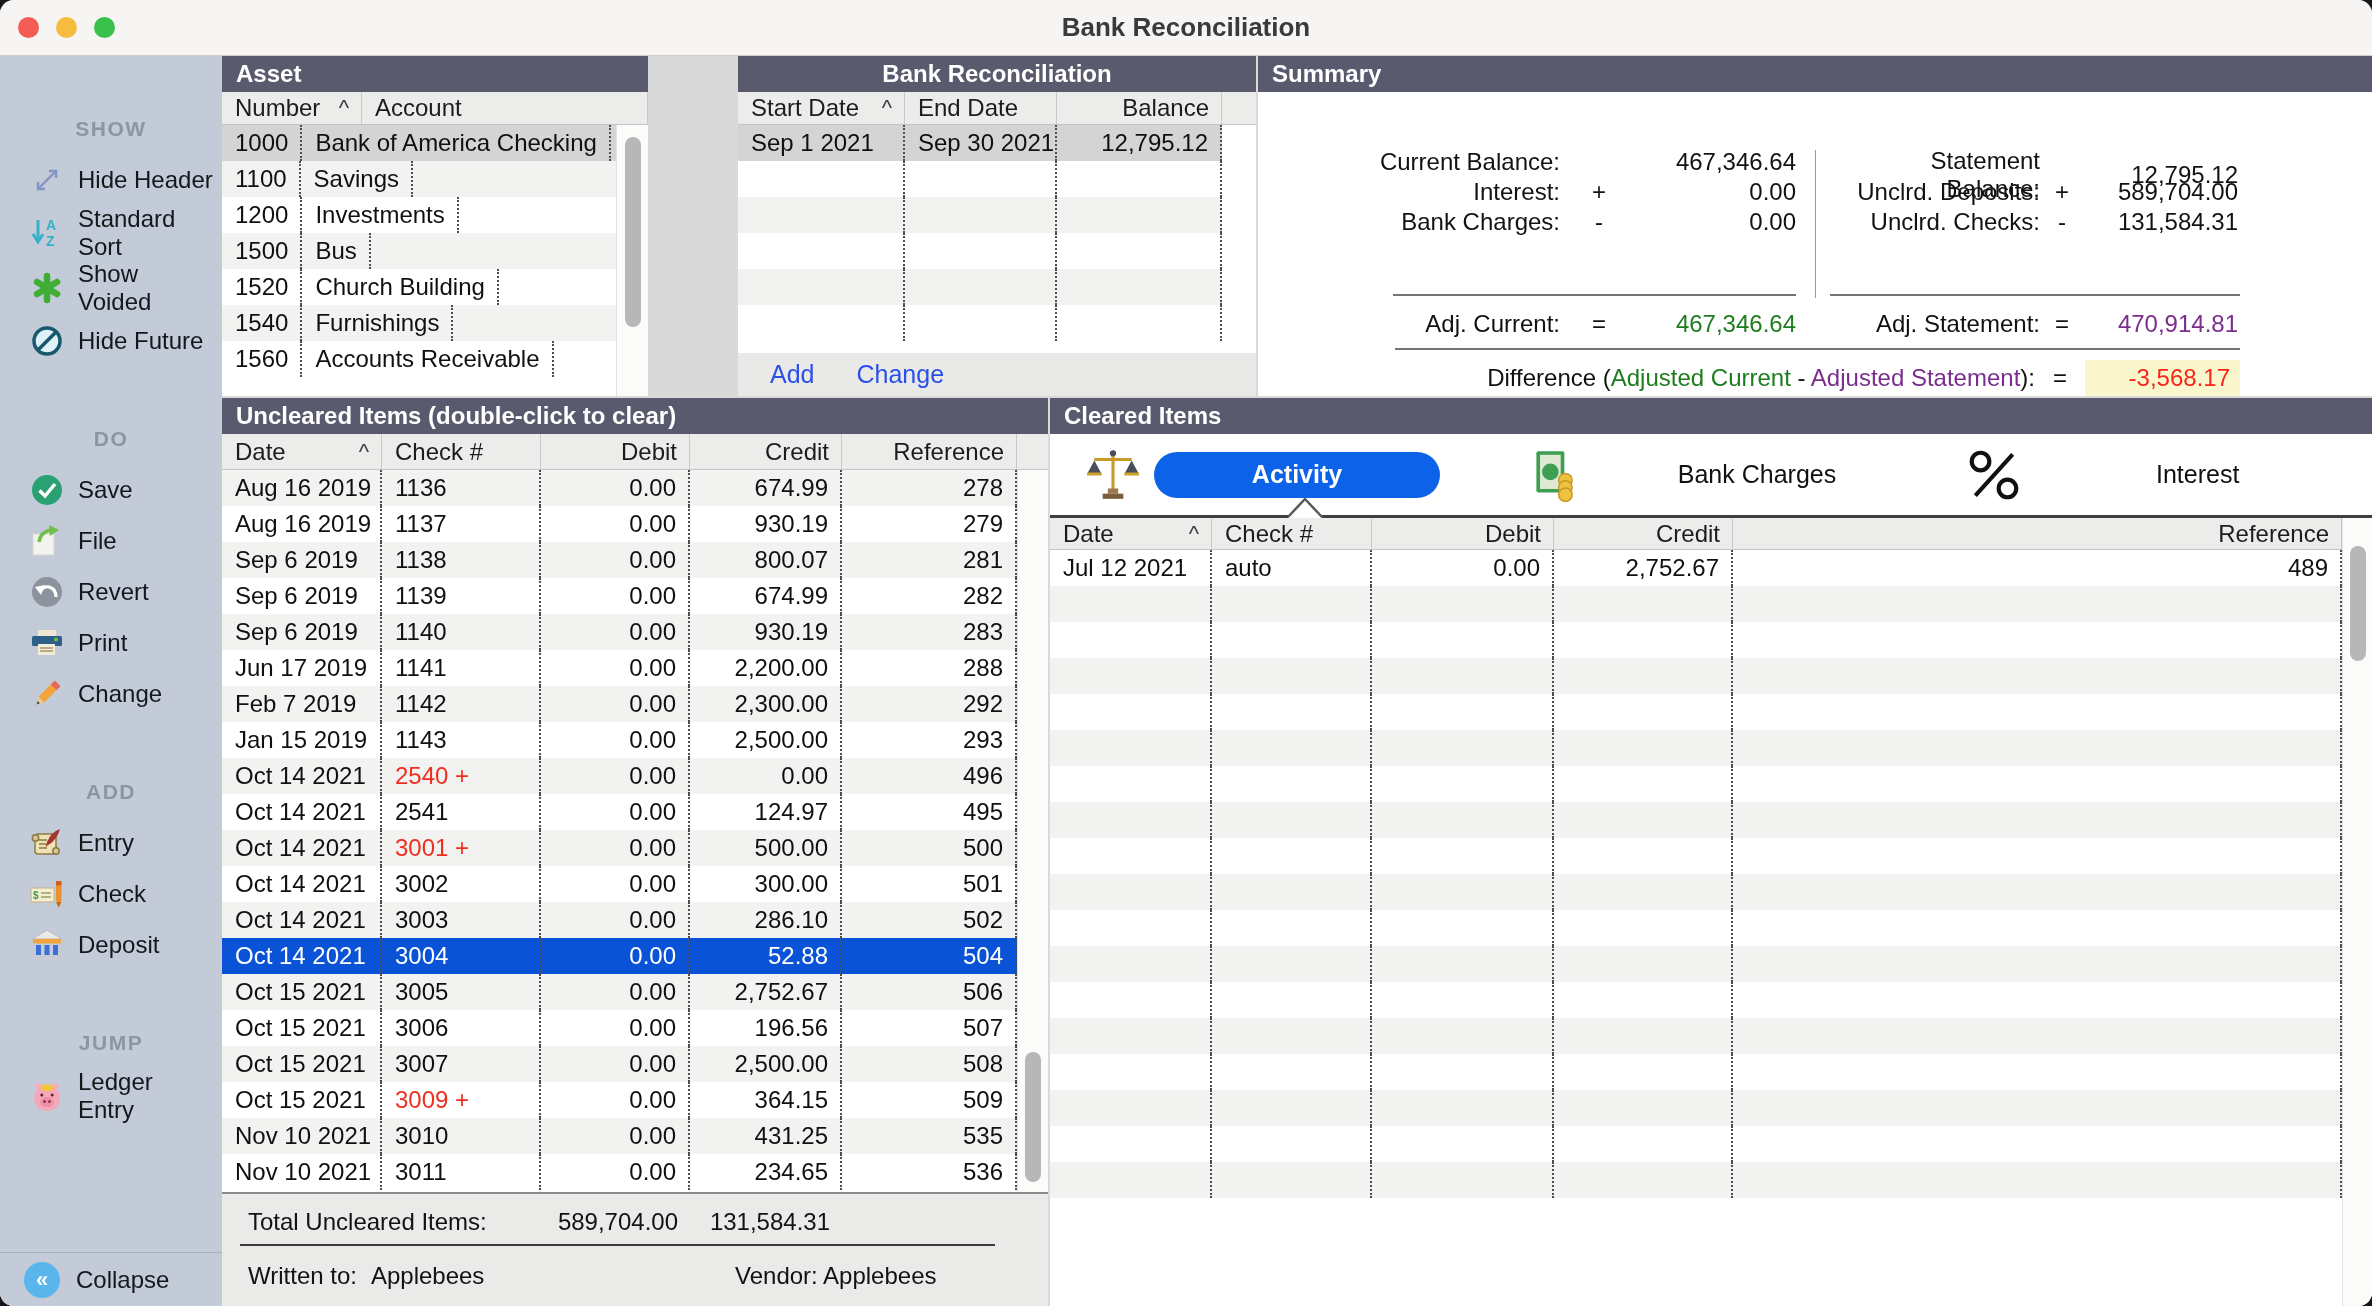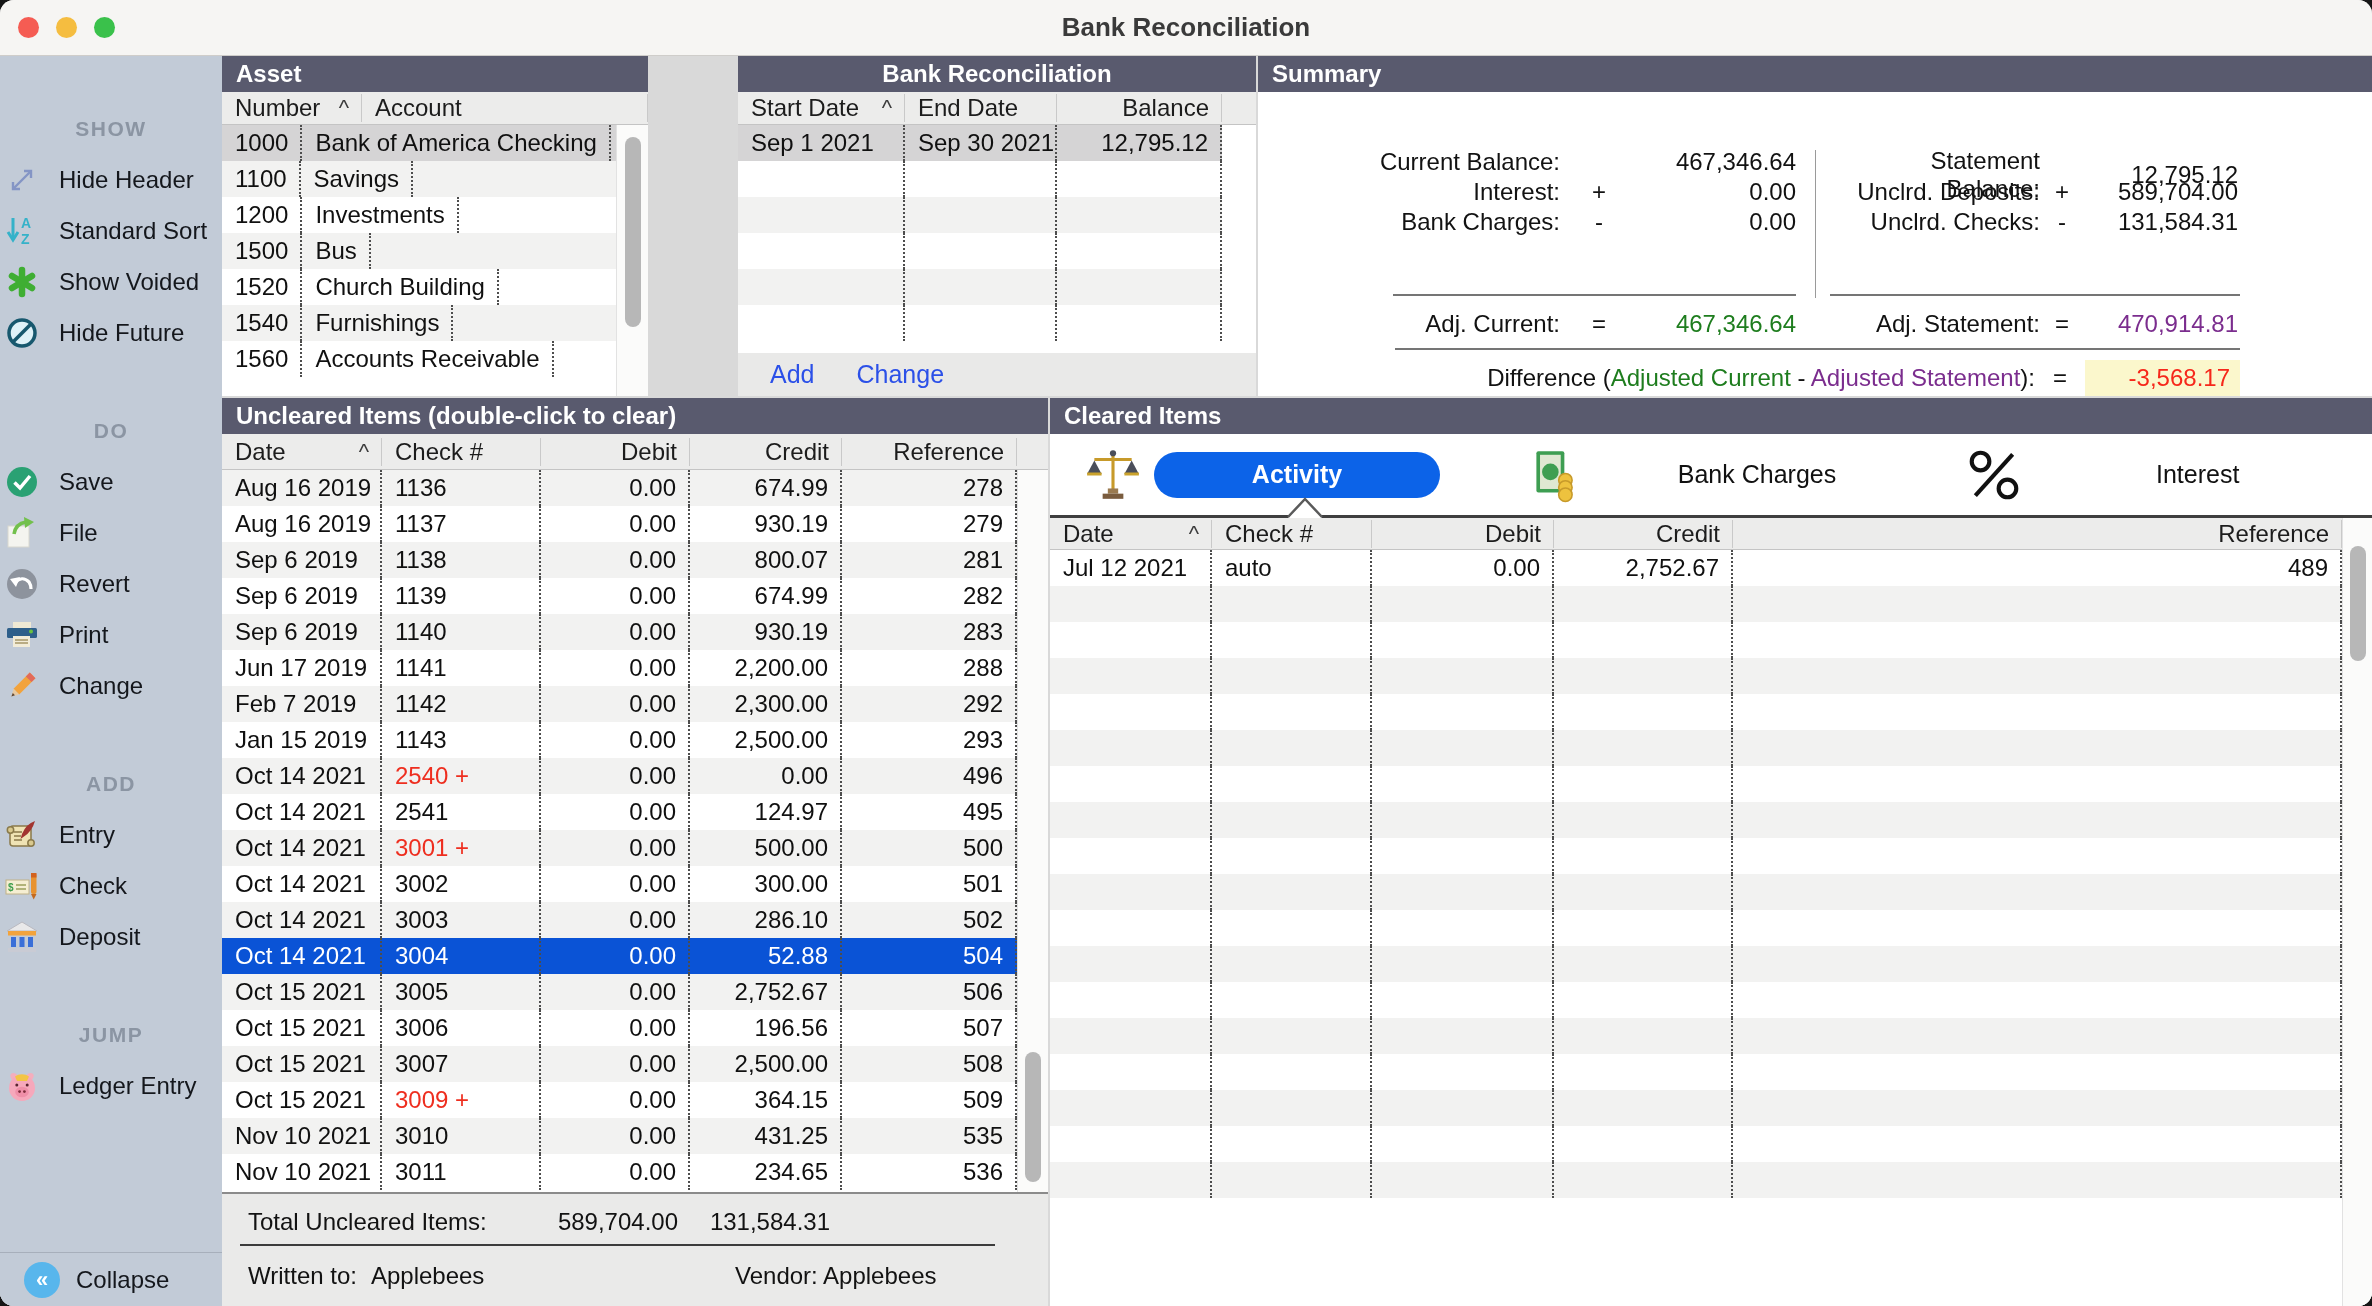--- a/index.html
+++ b/index.html
@@ -11,38 +11,38 @@
   .light{width:21px;height:21px;border-radius:50%;}
   .light.red{background:#f55c53;}
   .light.yellow{background:#f5bd40;}
   .light.green{background:#3ac14b;}
   #win-title{position:absolute;left:0;right:0;top:0;height:55px;line-height:55px;text-align:center;font-size:26px;font-weight:bold;color:#3a3a3a;}
   
   #main{position:absolute;left:0;top:56px;right:0;bottom:0;background:#d9d9d9;}
   
   #sidebar{position:absolute;left:0;top:0;width:222px;bottom:0;background:#c2cbd7;overflow:hidden;}
   .sb-label{height:50px;line-height:50px;text-align:center;color:#8b95a3;font-weight:bold;font-size:21px;letter-spacing:1.5px;margin-top:48px;}
-  .sb-item{display:flex;align-items:center;min-height:51px;padding:0 8px 0 3px;gap:18px;cursor:default;}
+  .sb-item{display:flex;align-items:center;min-height:51px;padding:0 8px 0 28px;gap:12px;cursor:default;}
   .sb-item .icn{width:38px;height:38px;flex:0 0 38px;display:flex;align-items:center;justify-content:center;}
   .sb-item .icn svg{width:36px;height:36px;}
   .sb-item .lbl{font-size:24px;color:#14171c;line-height:1.15;max-width:150px;}
   #collapse-area{position:absolute;left:0;right:0;bottom:0;height:53px;border-top:1px solid #a7afbb;display:flex;align-items:center;gap:16px;padding-left:24px;background:#c2cbd7;}
   #collapse-icon{width:36px;height:36px;border-radius:50%;background:#58b6ec;color:#fff;font-size:22px;font-weight:bold;display:flex;align-items:center;justify-content:center;}
   #collapse-label{font-size:24px;color:#14171c;}
   
   .panel{position:absolute;background:#fff;}
   #p-asset {left:222px;top:0;width:426px;height:340px;}
   #p-br    {left:738px;top:0;width:518px;height:340px;}
   #p-sum   {left:1258px;top:0;width:1114px;height:340px;}
   #p-unc   {left:222px;top:342px;width:826px;height:908px;}
   #p-clr   {left:1050px;top:342px;width:1322px;height:1092px;}
   .p-header{position:absolute;left:0;right:0;top:0;height:36px;background:#595a6e;color:#fff;font-size:24px;font-weight:600;line-height:36px;padding-left:14px;box-sizing:border-box;}
   .p-header.center{text-align:center;padding-left:0;}
   
-  .cols{position:absolute;left:0;right:0;display:flex;background:#ececeb;border-bottom:1px solid #c4c4c4;box-sizing:border-box;align-items:center;}
+  .cols{position:absolute;left:0;right:0;display:flex;background:#ececeb;border-bottom:1px solid #c4c4c4;box-sizing:border-box;}
   .hcell{display:flex;align-items:center;font-size:24px;color:#1c1c1c;padding:0 12px 0 13px;box-sizing:border-box;border-right:1px solid #c9c9c9;overflow:hidden;white-space:nowrap;}
   .hcell.r{justify-content:flex-end;}
   .hcell .caret{margin-left:auto;padding-left:10px;color:#3c3c3c;font-size:22px;}
   
   .rows{position:absolute;left:0;background:#fff;overflow:hidden;}
   .trow{display:flex;height:36px;}
   .cell{display:flex;align-items:center;font-size:24px;color:#101010;padding:0 12px 0 13px;box-sizing:border-box;border-right:2px dotted #4d4d4d;overflow:hidden;white-space:nowrap;}
   .cell.r{justify-content:flex-end;}
   .trow.sel{background:#0a53d6 !important;}
   .trow.sel .cell{color:#fff;}

